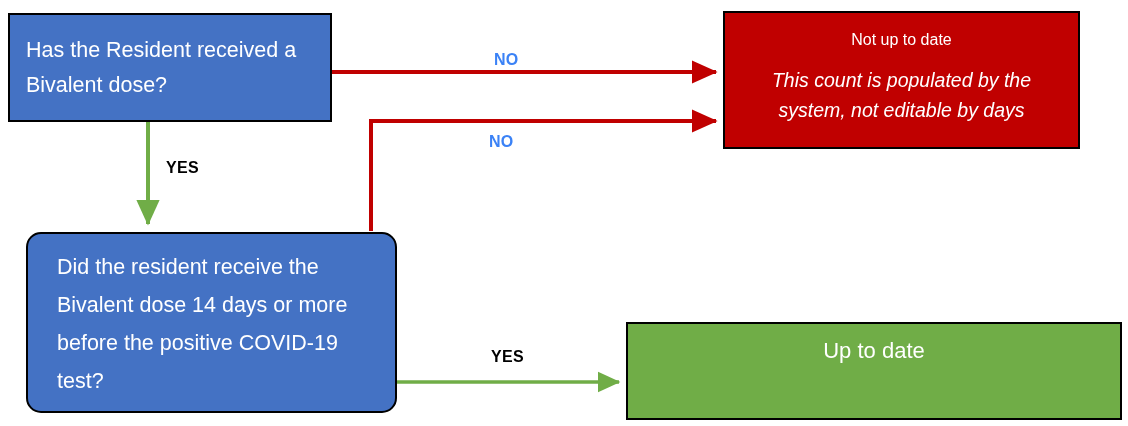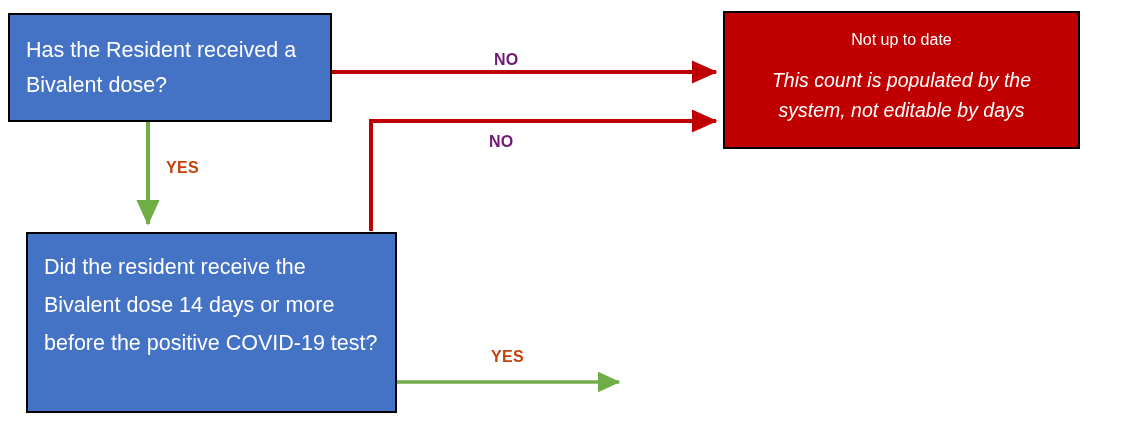--- a/index.html
+++ b/index.html
@@ -39,22 +39,23 @@
     font-size: 21.5px;
     line-height: 35px;
     text-align: left;
   }
 
   
   #node-q2 {
     left: 26px; top: 232px; width: 371px; height: 181px;
     justify-content: flex-start;
     padding-top: 14px;
-    padding-left: 16px;
+    padding-left: 29px;
     padding-right: 10px;
+    border-radius: 15px;
   }
   #node-q2 .node-text {
     font-size: 21.5px;
     line-height: 38px;
     text-align: left;
   }
 
   
   #node-not-up-to-date {
     left: 723px; top: 11px; width: 357px; height: 138px;
@@ -91,22 +92,22 @@
   }
 
   
   .edge-label {
     position: absolute;
     font-size: 16px;
     font-weight: bold;
     letter-spacing: 0.3px;
     white-space: nowrap;
   }
-  .label-no  { color: #701a75; }
-  .label-yes { color: #c2410c; }
+  .label-no  { color: #3b82f6; }
+  .label-yes { color: #000000; }
 
   #label-no-1  { left: 494px; top: 51px; }
   #label-no-2  { left: 489px; top: 133px; }
   #label-yes-1 { left: 166px; top: 159px; }
   #label-yes-2 { left: 491px; top: 348px; }
 
   svg.edges {
     position: absolute;
     left: 0; top: 0;
     width: 1128px;
@@ -144,20 +145,23 @@
 
   <div class="node node-blue" id="node-q2">
     <div class="node-text">Did the resident receive the Bivalent dose 14 days or more before the positive COVID-19 test?</div>
   </div>
 
   <div class="node node-red" id="node-not-up-to-date">
     <div class="node-title">Not up to date</div>
     <div class="node-sub">This count is populated by the system, not editable by days</div>
   </div>
 
+  <div class="node node-green" id="node-up-to-date">
+    <div class="node-title">Up to date</div>
+  </div>
 
   <div class="edge-label label-no" id="label-no-1">NO</div>
 
   <div class="edge-label label-yes" id="label-yes-1">YES</div>
 
   <div class="edge-label label-no" id="label-no-2">NO</div>
 
   <div class="edge-label label-yes" id="label-yes-2">YES</div>
 
 </div>

